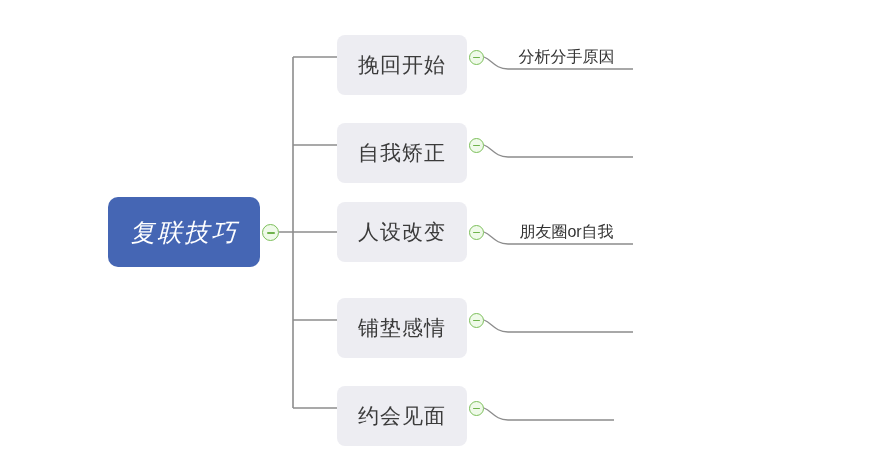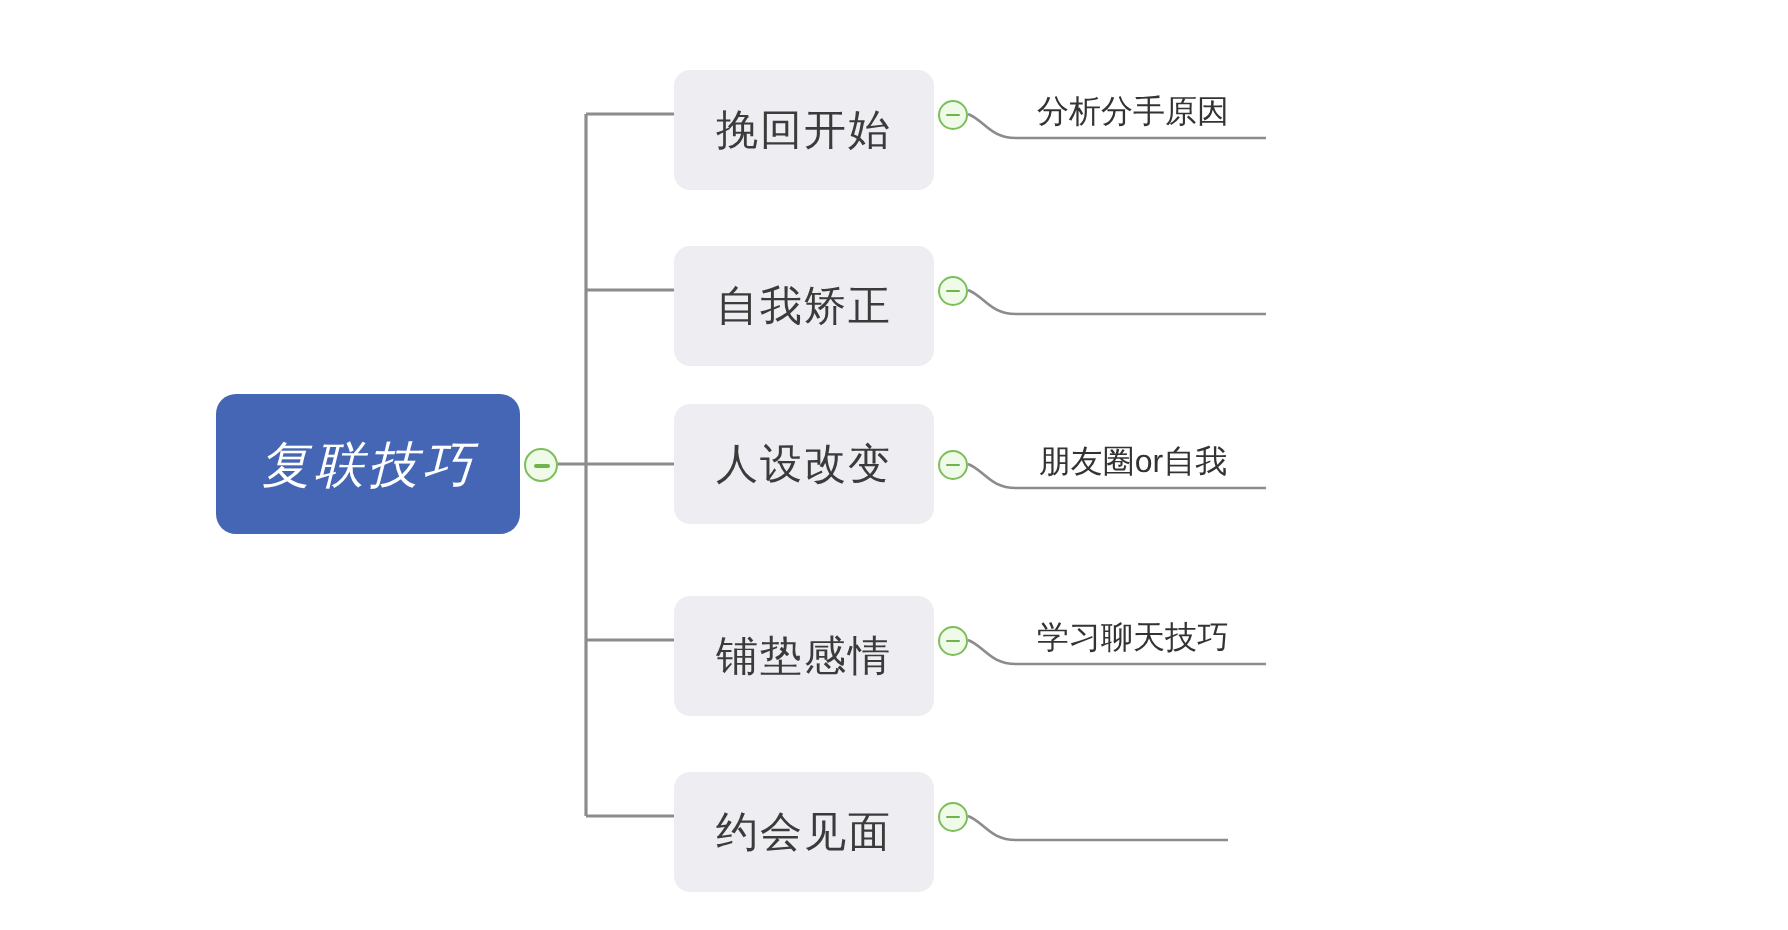--- a/index.html
+++ b/index.html
@@ -99,23 +99,20 @@
   <div class="node-child c3">
     <span class="label">朋友圈or自我</span>
   </div>
 
   <div class="node-branch b4">
     <span class="label">铺垫感情</span>
   </div>
   <div class="toggle toggle-sub t4">
     <span class="minus"></span>
   </div>
-  <div class="node-child c4">
-    <span class="label">学习聊天技巧</span>
-  </div>
 
   <div class="node-branch b5">
     <span class="label">约会见面</span>
   </div>
   <div class="toggle toggle-sub t5">
     <span class="minus"></span>
   </div>
 
 </div>
 

